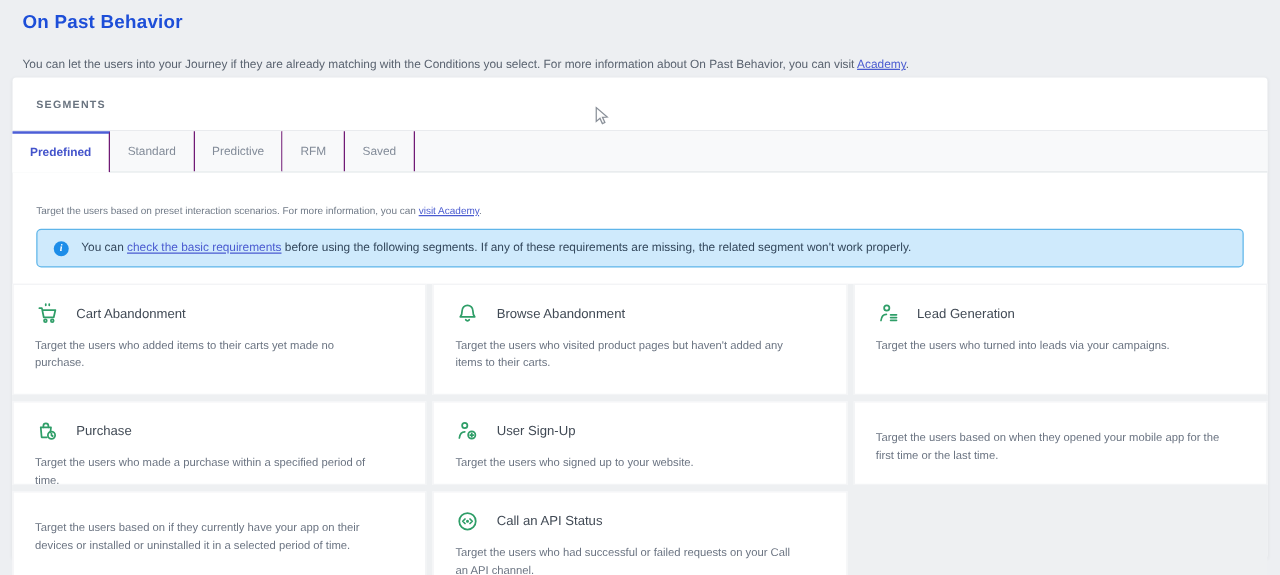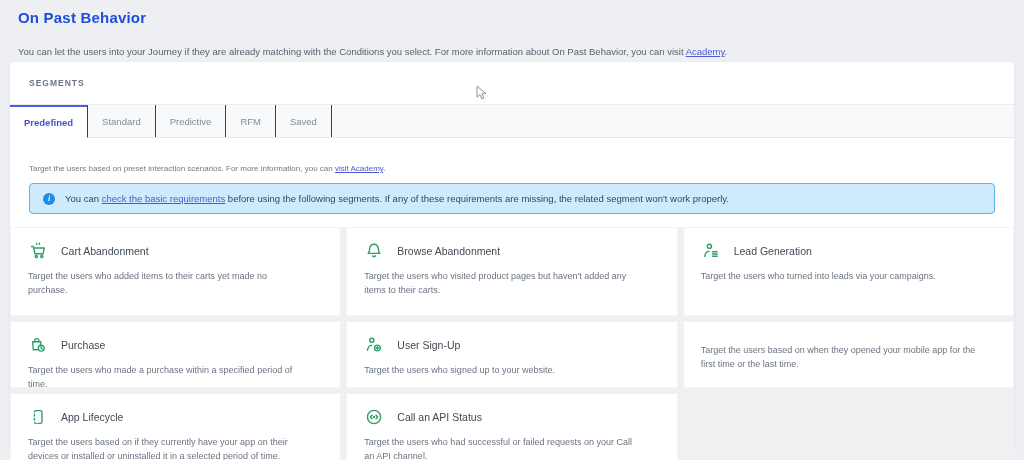--- a/index.html
+++ b/index.html
@@ -182,29 +182,20 @@
         <span class="card-title">User Sign-Up</span>
       </div>
       <div class="card-desc">Target the users who signed up to your website.</div>
     </div>
 
     <div class="card">
       <div class="card-desc">Target the users based on when they opened your mobile app for the first time or the last time.</div>
     </div>
 
     <div class="card">
-      <div class="card-head">
-        <span class="gicon">
-          <svg viewBox="0 0 20 20">
-              <path d="M8 3.6h4.4A1.6 1.6 0 0 1 14 5.2v9.6a1.6 1.6 0 0 1-1.6 1.6H10"></path>
-              <path d="M8 3.6A1.6 1.6 0 0 0 6.4 5.2v9.6c0 .9.7 1.6 1.6 1.6h1" stroke-dasharray="2 2.2"></path>
-            </svg>
-        </span>
-        <span class="card-title">App Lifecycle</span>
-      </div>
       <div class="card-desc">Target the users based on if they currently have your app on their devices or installed or uninstalled it in a selected period of time.</div>
     </div>
 
     <div class="card">
       <div class="card-head">
         <span class="gicon">
           <svg viewBox="0 0 20 20">
               <circle cx="10" cy="10" r="6.6"></circle>
               <path d="M8 8.2 6.2 10 8 11.8M12 8.2l1.8 1.8-1.8 1.8"></path>
               <circle cx="10" cy="10" r="0.5" fill="#2f9e68"></circle>

